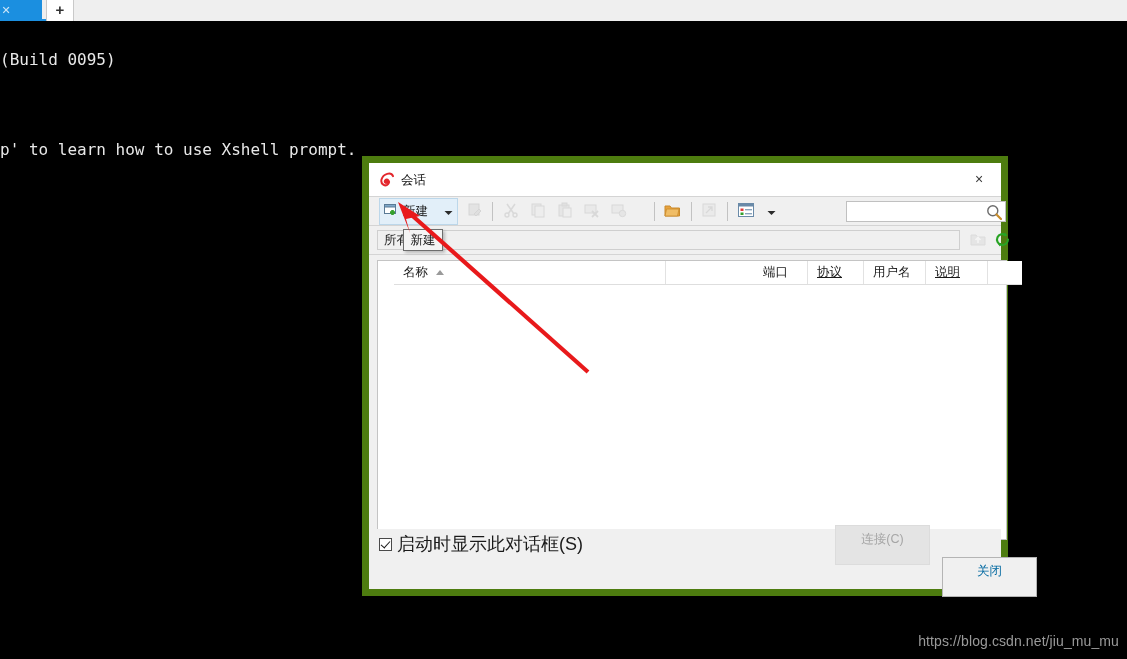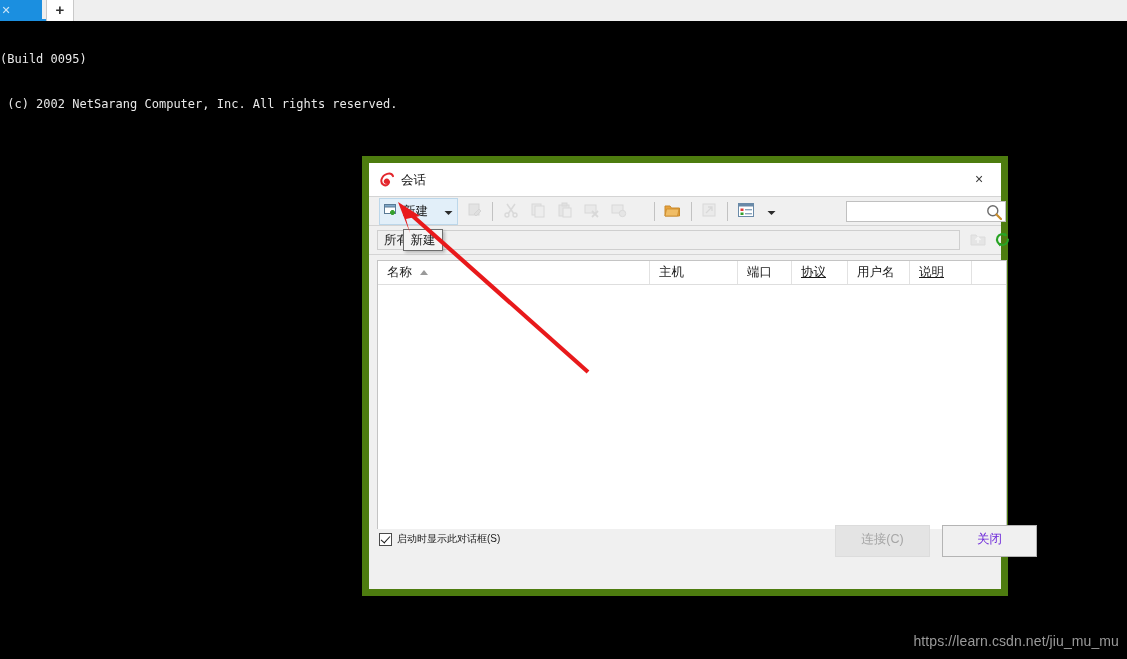--- a/index.html
+++ b/index.html
@@ -70,21 +70,21 @@
     left: 74px; top: 0;
     width: 1053px; height: 21px;
     background: #efefef;
   }
 
   #terminal-text {
     position: absolute;
     left: 0; top: 22px;
     color: #e8e8e8;
     font-family: "DejaVu Sans Mono", "Liberation Mono", monospace;
-    font-size: 12px;
+    font-size: 16px;
     line-height: 15px;
     white-space: pre;
   }
   #terminal-text .tline { height: 15px; }
 
   
   #watermark {
     position: absolute;
     right: 8px; bottom: 10px;
     color: #9a9a9a;
@@ -255,27 +255,26 @@
   #session-list {
     position: absolute;
     left: 8px; top: 97px;
     width: 630px; height: 280px;
     background: #ffffff;
     border: 1px solid #c4c4c4;
     box-sizing: border-box;
   }
   #list-header {
     position: absolute;
-    left: 0; top: 0;
+    left: 16px; top: 0;
     width: 100%; height: 24px;
     background: #ffffff;
     border-bottom: 1px solid #dedede;
     box-sizing: border-box;
     display: flex;
-    align-items: flex-end;
   }
   .col-head {
     height: 23px;
     border-right: 1px solid #e2e2e2;
     box-sizing: border-box;
     font-size: 12.5px;
     color: #1a1a1a;
     line-height: 23px;
     padding-left: 9px;
     position: relative;
@@ -320,44 +319,45 @@
   #startup-checkbox:after {
     content: "";
     position: absolute;
     left: 3px; top: 0px;
     width: 4px; height: 8px;
     border: solid #1a1a1a;
     border-width: 0 1.6px 1.6px 0;
     transform: rotate(42deg);
   }
   #startup-checkbox-label {
-    font-size: 10px;
+    font-size: 18px;
     color: #1a1a1a;
     text-align: center;
   }
   .dlg-btn {
     position: absolute;
     top: -4px;
-    width: 95px; height: 32px;
+    width: 95px; height: 40px;
     box-sizing: border-box;
     font-size: 12.5px;
     line-height: 26px;
     text-align: center;
   }
   #connect-button {
     left: 466px;
     background: #e4e4e4;
     border: 1px solid #dcdcdc;
     color: #a6a6a6;
   }
   #close-button {
     left: 573px;
     background: #f0f0f0;
     border: 1px solid #b4b4b4;
-    color: #6d28d9;
+    color: #0369a1;
+    margin-top: 32px;
   }
 
   
   #new-tooltip {
     position: absolute;
     left: 403px; top: 229px;
     width: 40px; height: 22px;
     background: #f4f4f4;
     border: 1px solid #6d6d6d;
     box-sizing: border-box;
@@ -388,25 +388,25 @@
     <div id="tab-active">
 
       <span id="tab-close-icon">✕</span>
     </div>
     <div id="tab-new-button">+</div>
     <div id="tab-rest"></div>
   </div>
 
   <div id="terminal-text">
     <div class="tline">(Build 0095)</div>
-    <div class="tline"> (c) 2002 NetSarang Computer, Inc. All rights reserved.</div>
     <div class="tline"></div>
+    <div class="tline">p' to learn how to use Xshell prompt.</div>
   </div>
 
-  <div id="watermark">https://learn.csdn.net/jiu_mu_mu</div>
+  <div id="watermark">https://blog.csdn.net/jiu_mu_mu</div>
 </div>
 
 <div id="session-dialog">
 
   <div id="dialog-titlebar">
     <span id="dialog-app-icon">
       <svg width="16" height="16" viewBox="0 0 16 16">
         <path d="M14 4.2C13.1 2.1 10.6 1.2 8.2 1.9 5.4 2.7 3.2 5 2.5 7.6c-.5 2 .2 4 1.8 5 1.5 1 3.6.8 4.8-.5 1-1.1 1.1-2.8.2-3.8-.8-.9-2.2-1-3-.2-.7.7-.7 1.8-.1 2.4.5.5 1.3.5 1.7.1.4-.4.4-1 0-1.3-.3-.3-.7-.2-.9 0" fill="none" stroke="#e3262c" stroke-width="2" stroke-linecap="round"></path>
       </svg>
     </span>

